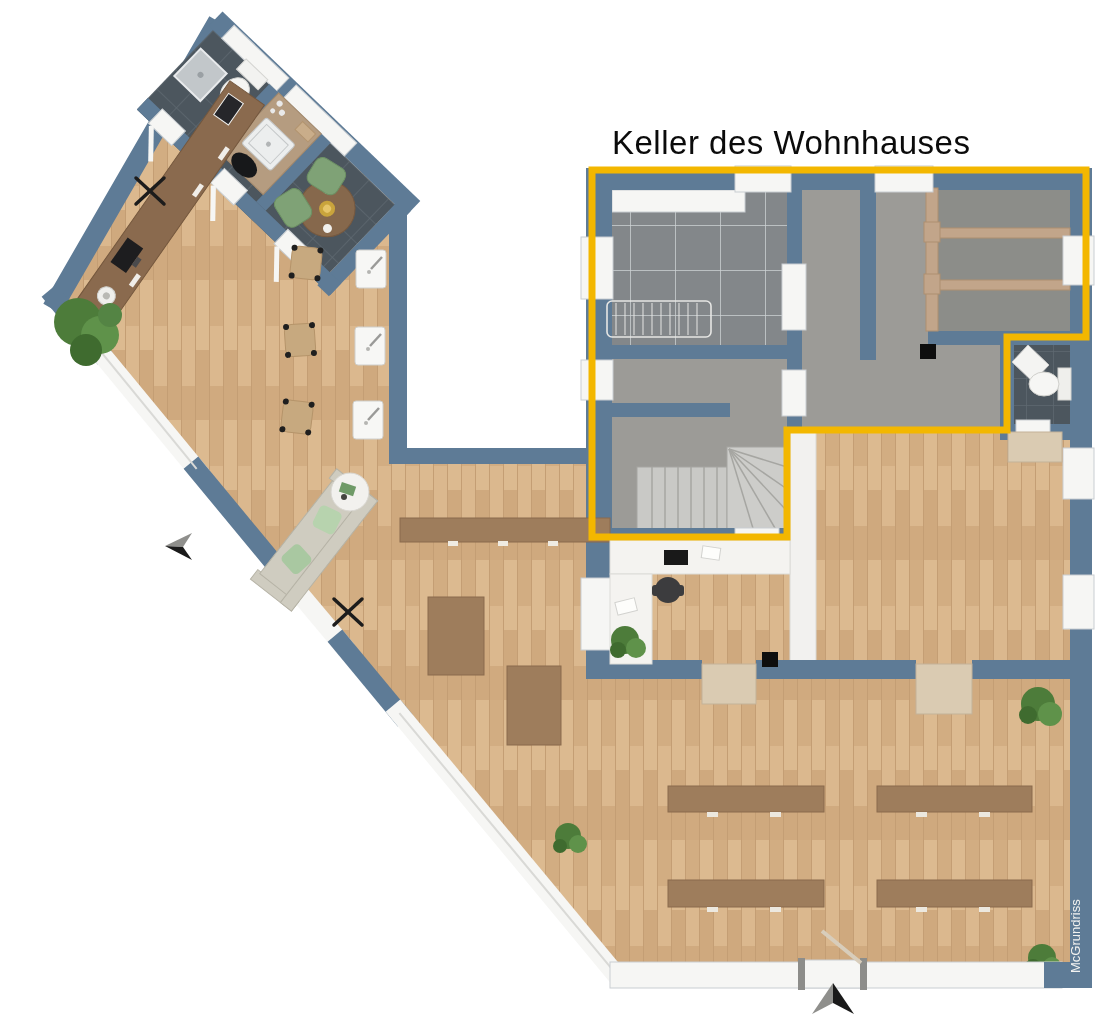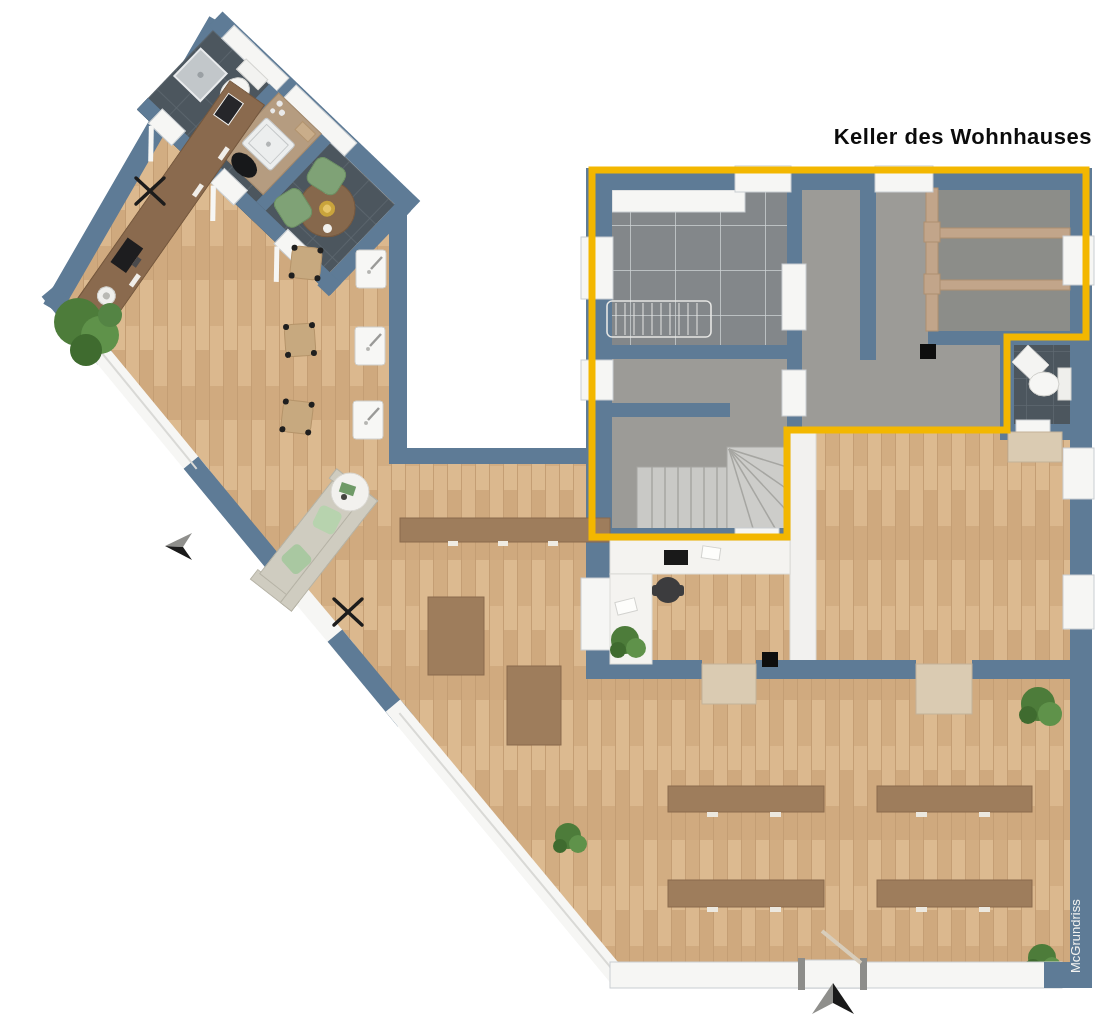--- a/index.html
+++ b/index.html
@@ -1,19 +1,19 @@
 <!DOCTYPE html>
 <html style="--wall-blue: #5e7b96; --highlight-yellow: #F3B700; --wood-floor: #d6b286; --concrete-floor: #9c9b97; --storage-floor: #8c8d89; --dark-tile: #4c565e; --laundry-tile: #83878a; --desk-wood: #8a6a4e; --table-wood: #9e7d5c; --partition-wood: #c2a58a; --sofa-beige: #cfccc0; --chair-green: #7fa276; --plant-green: #4d7c3a; --window-white: #f6f6f4; --door-beige: #dacbb2;"><head>
 <meta charset="utf-8">
 <style>
   html,body{margin:0;padding:0;background:#ffffff;}
   .stage{position:relative;width:1110px;height:1018px;background:#fff;overflow:hidden;
          font-family:"Liberation Sans", sans-serif;}
-  .plan-title{position:absolute;left:612px;top:124px;width:480px;text-align:right;
-              font-size:22px;font-weight:700;color:#0b0b0b;letter-spacing:.5px;}
+  .plan-title{position:absolute;left:612px;top:124px;width:480px;text-align:left;
+              font-size:33px;font-weight:400;color:#0b0b0b;letter-spacing:.5px;}
   svg{position:absolute;left:0;top:0;}
   .wall{fill:var(--wall-blue);}
   .wallS{stroke:var(--wall-blue);fill:none;}
   .winf{fill:var(--window-white);stroke:#c9ced2;stroke-width:1;}
   .winS{stroke:var(--window-white);fill:none;}
   .conc{fill:var(--concrete-floor);}
   .conc2{fill:var(--storage-floor);}
   .beige{fill:var(--door-beige);stroke:#c3b298;stroke-width:1;}
   .deskw{fill:var(--desk-wood);stroke:#74573d;stroke-width:1;}
   .tbl{fill:var(--table-wood);stroke:#8a6b4c;stroke-width:1;}

